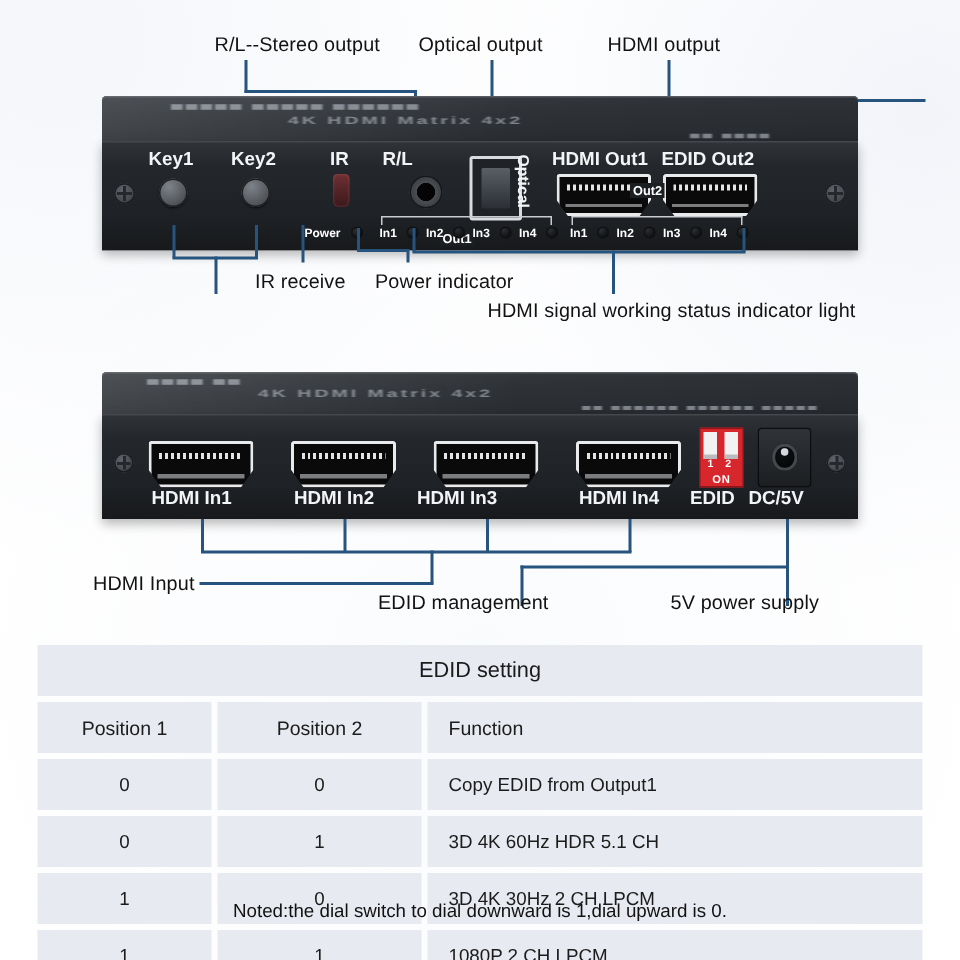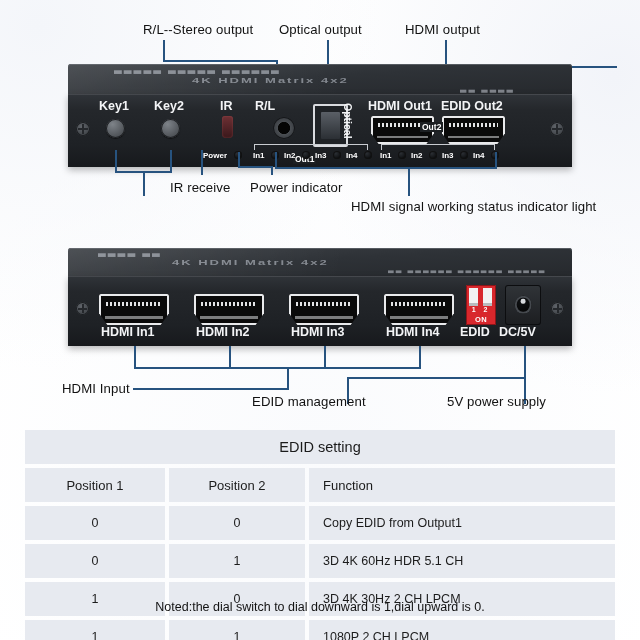--- a/index.html
+++ b/index.html
@@ -105,21 +105,21 @@
     box-shadow:inset 0 0 0 1px #111;}
   .ledlbl{position:absolute;color:#fff;font-size:8px;font-weight:700;white-space:nowrap;}
   .grp{position:absolute;border-top:1.5px solid #c9ccd1;border-left:1.5px solid #c9ccd1;
     border-right:1.5px solid #c9ccd1;height:5px;}
   .grplbl{position:absolute;color:#fff;font-size:8.5px;font-weight:700;background:#1c1f22;padding:0 2px;}
 
   
   .tbl{position:absolute;left:25px;top:430px;width:590px;}
   .trow{display:flex;gap:4px;margin-bottom:4px;}
   .tc{background:#e7eaf0;color:#1c1c1c;font-size:12.5px;display:flex;align-items:center;}
-  .tc.c1{width:140px;justify-content:center;}
+  .tc.c1{width:116px;justify-content:center;}
   .tc.c2{width:136px;justify-content:center;}
   .tc.c3{flex:1;padding-left:14px;}
   .thdr{background:#e7eaf0;height:34px;display:flex;align-items:center;justify-content:center;
     font-size:14.5px;margin-bottom:4px;}
   .trow .tc{height:34px;}
   .trow.hdr .tc{font-size:13px;}
   .note{position:absolute;left:0;right:0;top:600px;text-align:center;font-size:12.5px;color:#121212;}
 </style>
 </head>
 <body>
@@ -220,21 +220,21 @@
 
   <div class="ln lnv" style="left:238px;top:152px;height:15px;"></div>
   <div class="ln lnh" style="left:238px;top:166px;width:34px;"></div>
   <div class="ln lnv" style="left:271px;top:166px;height:9px;"></div>
   <div class="lbl" style="left:250px;top:180px;">Power indicator</div>
 
   <div class="ln lnv" style="left:275px;top:152px;height:16px;"></div>
   <div class="ln lnv" style="left:495px;top:152px;height:16px;"></div>
   <div class="ln lnh" style="left:275px;top:167px;width:222px;"></div>
   <div class="ln lnv" style="left:408px;top:167px;height:29px;"></div>
-  <div class="lbl" style="left:325px;top:199px;margin-left:26px;">HDMI signal working status indicator light</div>
+  <div class="lbl" style="left:325px;top:199px;">HDMI signal working status indicator light</div>
 
   <div class="device" style="left:68px;top:248px;width:504px;height:98px;">
     <div class="dev-top" style="height:28px;">
       <div class="topghost" style="left:30px;top:-1px;font-size:11px;">▄▄▄▄ ▄▄</div>
       <div class="topghost" style="left:104px;top:7px;font-size:13px;">4K  HDMI  Matrix  4x2</div>
       <div class="topghost" style="left:320px;top:18px;font-size:8px;">▄▄ ▄▄▄▄▄▄ ▄▄▄▄▄▄ ▄▄▄▄▄</div>
     </div>
 
     <div class="dev-face" style="top:28px;height:70px;">
       <div class="screw" style="left:8px;top:26px;width:13px;height:13px;"></div>
@@ -249,21 +249,21 @@
       <div class="hdmi" style="left:126px;top:18px;width:66px;height:27px;">
         <div class="pins"></div>
         <div class="slot"></div>
       </div>
       <div class="ptxt md" style="left:128px;top:49px;">HDMI In2</div>
 
       <div class="hdmi" style="left:221px;top:18px;width:66px;height:27px;">
         <div class="pins"></div>
         <div class="slot"></div>
       </div>
-      <div class="ptxt md" style="left:223px;top:49px;">HDMI In3</div>
+      <div class="ptxt md" style="left:210px;top:49px;">HDMI In3</div>
 
       <div class="hdmi" style="left:316px;top:18px;width:66px;height:27px;">
         <div class="pins"></div>
         <div class="slot"></div>
       </div>
       <div class="ptxt md" style="left:318px;top:49px;">HDMI In4</div>
 
       <div class="dip" style="left:398px;top:9px;width:30px;height:40px;">
         <div class="sw s1"></div>
         <div class="sw s2"></div>

